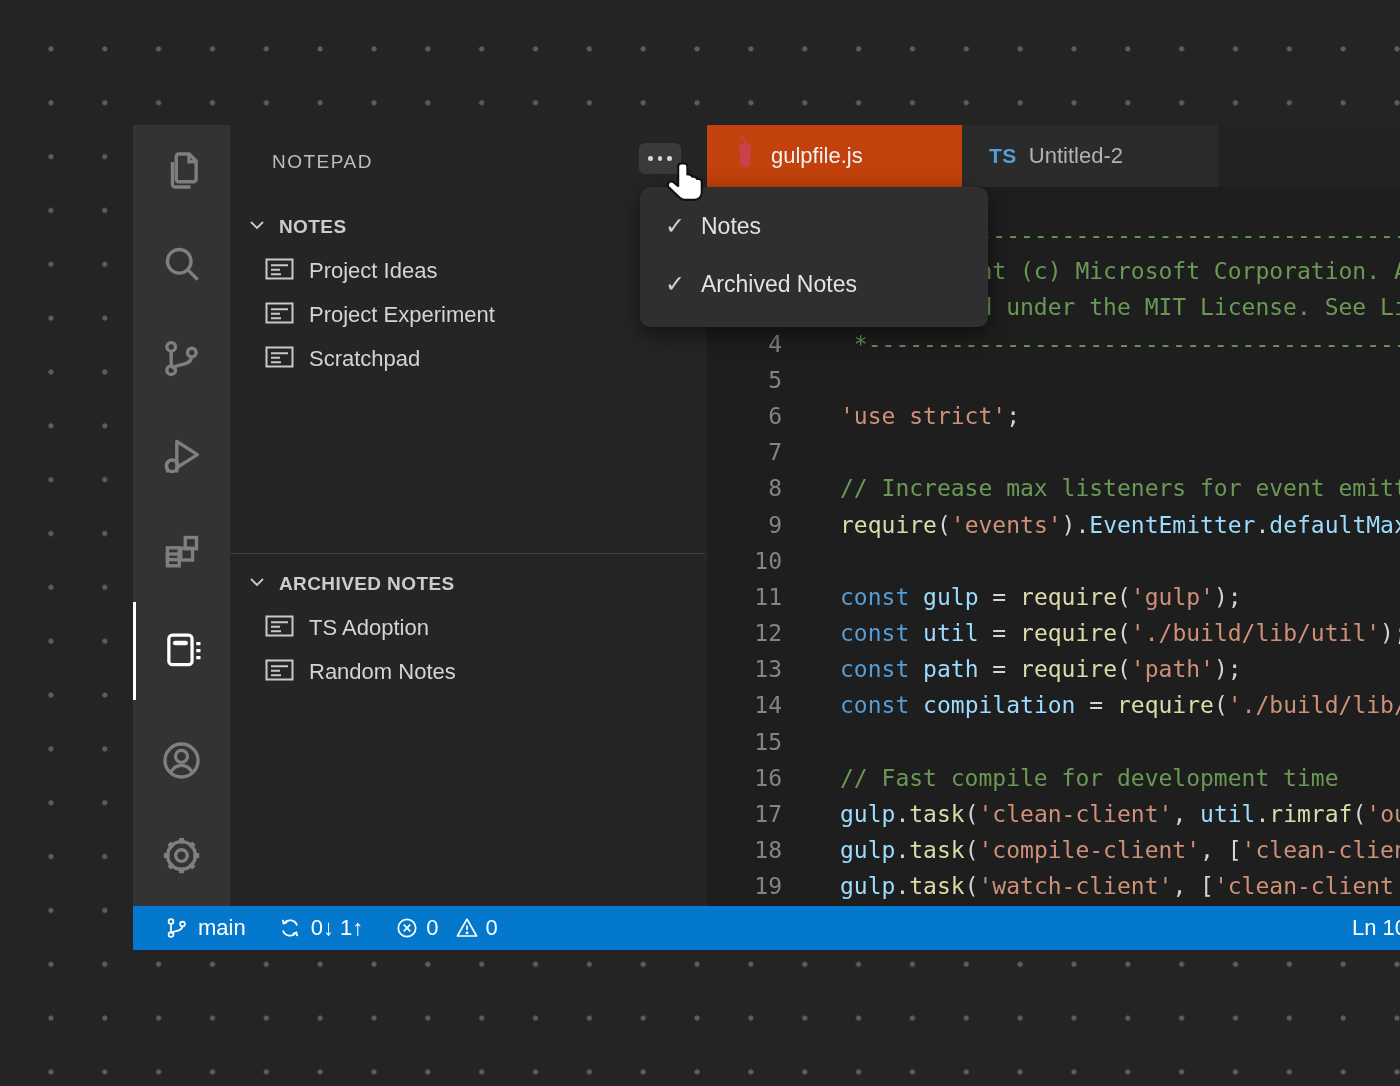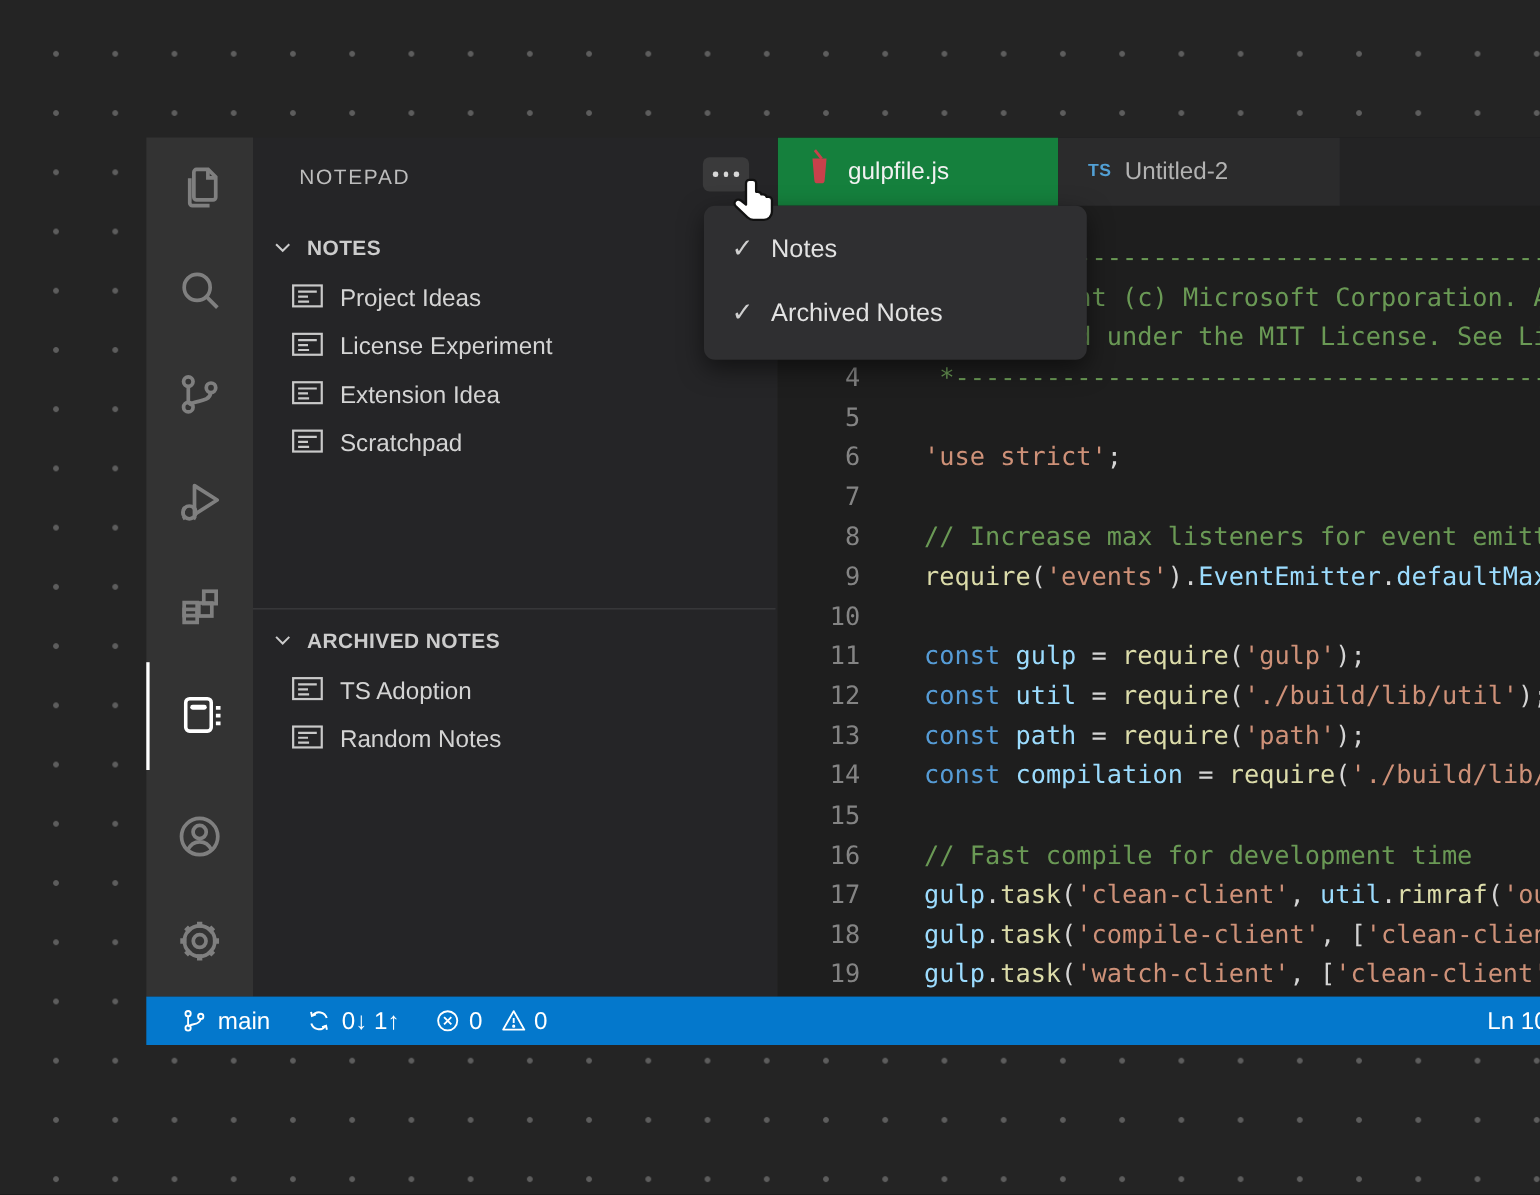--- a/index.html
+++ b/index.html
@@ -32,24 +32,24 @@
   .note-ico{width:30px;height:24px;flex:0 0 auto;}
   .sb-item-label{margin-left:14px;font-size:22px;color:#d4d4d4;white-space:nowrap;}
   .sb-divider{position:absolute;left:0;right:2px;top:428px;height:1px;background:#3f3f42;}
   .ellipsis-btn{position:absolute;left:409px;top:18px;width:42px;height:31px;background:#3a3a3b;border-radius:6px;display:flex;align-items:center;justify-content:center;gap:5px;cursor:pointer;z-index:20;}
   .ellipsis-btn .dot{width:4.5px;height:4.5px;border-radius:50%;background:#d8d8d8;}
 
   
   .editor{position:absolute;left:574px;top:0;width:693px;height:781px;background:#1e1e1e;overflow:hidden;}
   .tabs{position:absolute;left:0;top:0;right:0;height:62px;background:#232324;display:flex;}
   .tab{height:62px;display:flex;align-items:center;padding:0 20px 0 27px;font-size:22px;cursor:pointer;}
-  .tab.active{background:#15803d;color:#f2f2f2;}
+  .tab.active{background:#c2410c;color:#f2f2f2;}
   .tab.inactive{background:#2b2b2c;color:#b2b2b2;}
   .tab .gulp-ico{width:22px;height:36px;margin-right:15px;}
-  .tab .ts-ico{font-size:16px;font-weight:bold;color:#52a0d5;margin-right:12px;letter-spacing:.5px;}
+  .tab .ts-ico{font-size:21px;font-weight:bold;color:#52a0d5;margin-right:12px;letter-spacing:.5px;}
   .tab .close{margin-left:22px;width:20px;height:20px;display:flex;align-items:center;justify-content:center;}
   .code{position:absolute;left:0;top:62px;right:0;bottom:0;padding-top:30px;
         font-family:"DejaVu Sans Mono",monospace;font-size:23px;line-height:36.2px;white-space:pre;overflow:hidden;}
   .crow{height:36.2px;}
   .ln{display:inline-block;width:75px;text-align:right;color:#848484;}
   .lc{padding-left:58px;}
   .tok-cmt{color:#6a9955;}
   .tok-str{color:#ce9178;}
   .tok-kw{color:#569cd6;}
   .tok-var{color:#9cdcfe;}
@@ -168,28 +168,21 @@
                 <rect x="1.5" y="2.5" width="26" height="19"></rect>
                 <path d="M6 8.2h17M6 12.7h9M6 17.2h10"></path>
               </svg></span>
       <span class="sb-item-label">Project Ideas</span>
           </div>
           <div class="sb-item">
             <span><svg class="note-ico" viewBox="0 0 30 24" fill="none" stroke="#c9c9c9" stroke-width="2">
                 <rect x="1.5" y="2.5" width="26" height="19"></rect>
                 <path d="M6 8.2h17M6 12.7h9M6 17.2h10"></path>
               </svg></span>
-      <span class="sb-item-label">License Experiment</span>
-          </div>
-          <div class="sb-item">
-            <span><svg class="note-ico" viewBox="0 0 30 24" fill="none" stroke="#c9c9c9" stroke-width="2">
-                <rect x="1.5" y="2.5" width="26" height="19"></rect>
-                <path d="M6 8.2h17M6 12.7h9M6 17.2h10"></path>
-              </svg></span>
-      <span class="sb-item-label">Extension Idea</span>
+      <span class="sb-item-label">Project Experiment</span>
           </div>
           <div class="sb-item">
             <span><svg class="note-ico" viewBox="0 0 30 24" fill="none" stroke="#c9c9c9" stroke-width="2">
                 <rect x="1.5" y="2.5" width="26" height="19"></rect>
                 <path d="M6 8.2h17M6 12.7h9M6 17.2h10"></path>
               </svg></span>
       <span class="sb-item-label">Scratchpad</span>
           </div>
         </div>
       <div class="sb-divider"></div>

